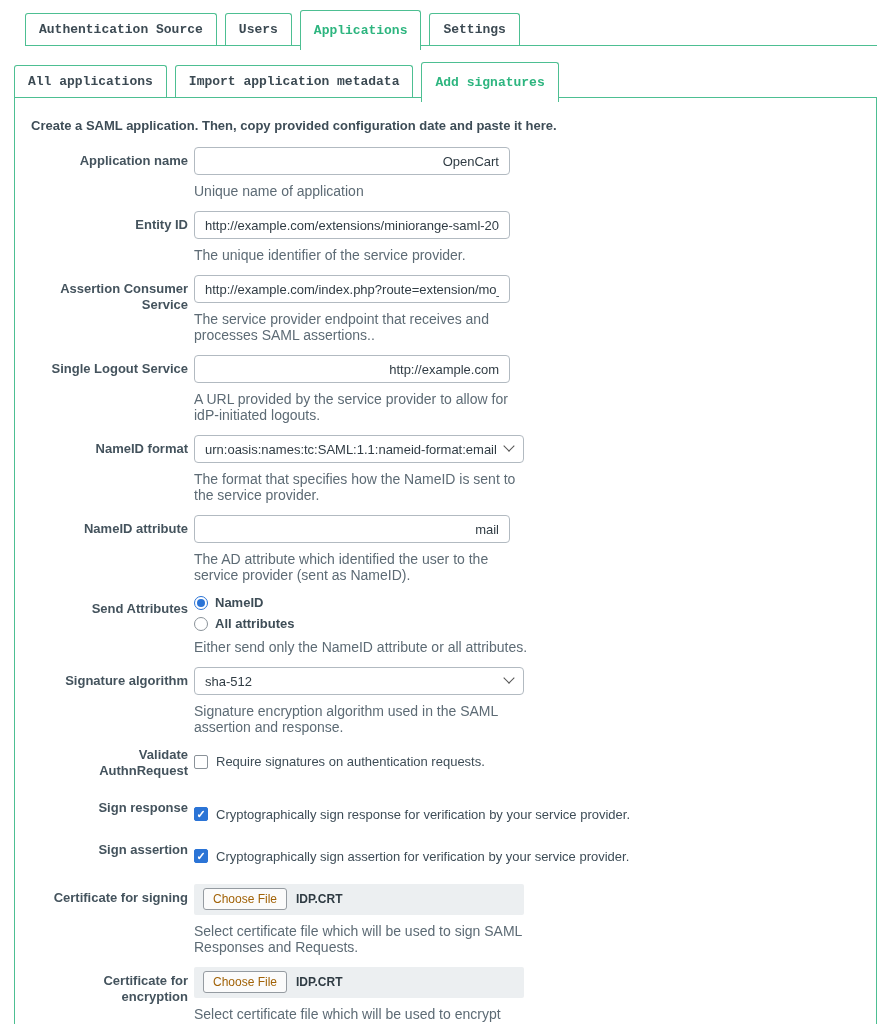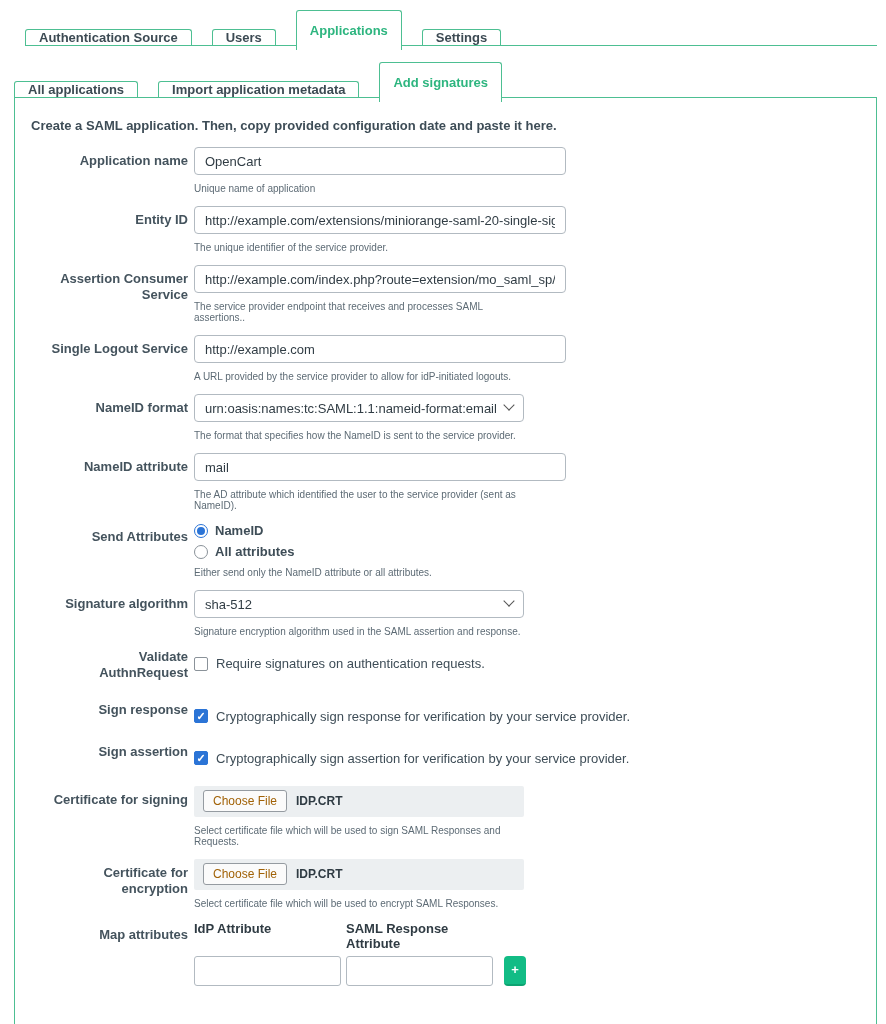--- a/index.html
+++ b/index.html
@@ -19,23 +19,23 @@
     font-family:"Liberation Sans", sans-serif;
     font-size:13px;color:var(--ink);
   }
   
   .tabs{display:flex;align-items:flex-end;}
   .tabs-primary{margin:10px 9px 0 25px;border-bottom:1px solid var(--green);}
   .tabs-secondary{margin:16px 9px 0 14px;position:relative;z-index:2;}
   .tab{
     border:1px solid var(--green);border-bottom:none;
     border-radius:3px 3px 0 0;
-    padding:0 13px;margin-right:20px;
+    padding:8px 13px;margin-right:8px;
     background:#fff;color:#3c4a53;font-weight:600;
-    cursor:pointer;white-space:nowrap;
+    cursor:pointer;white-space:nowrap;font-family:Liberation Mono, monospace;
   }
   .tab.active{
     color:var(--green-text);
     padding-top:12px;padding-bottom:12px;
     margin-bottom:-5px;position:relative;z-index:3;
   }
   
   .panel{
     margin:0 9px 0 14px;
     border:1px solid var(--green);
@@ -47,26 +47,26 @@
   .intro{margin:0 0 14px 0;color:#3e4d57;font-weight:600;}
   
   .frow{display:flex;margin-bottom:12px;margin-left:16px;}
   .flabel{
     width:141px;margin-right:6px;flex:none;
     text-align:right;padding-top:6px;
     color:#44535d;font-weight:600;line-height:1.25;
   }
   .fcontrol{width:340px;}
   .text-input{
-    width:372px;height:28px;
+    width:316px;height:28px;
     border:1px solid var(--bdr);border-radius:4px;
     padding:4px 10px;font:inherit;color:#303c44;
-    background:#fff;outline:none;
-  }
-  .hint{margin-top:8px;font-size:10px;color:var(--hint);}
+    background:#fff;outline:none;text-align:right;
+  }
+  .hint{margin-top:8px;font-size:14px;color:var(--hint);}
   
   .select-wrap{position:relative;width:330px;}
   .select-input{
     appearance:none;-webkit-appearance:none;
     width:330px;height:28px;
     border:1px solid var(--bdr);border-radius:4px;
     padding:4px 26px 4px 10px;font:inherit;color:#303c44;
     background:#fff;outline:none;
   }
   .chevron{

